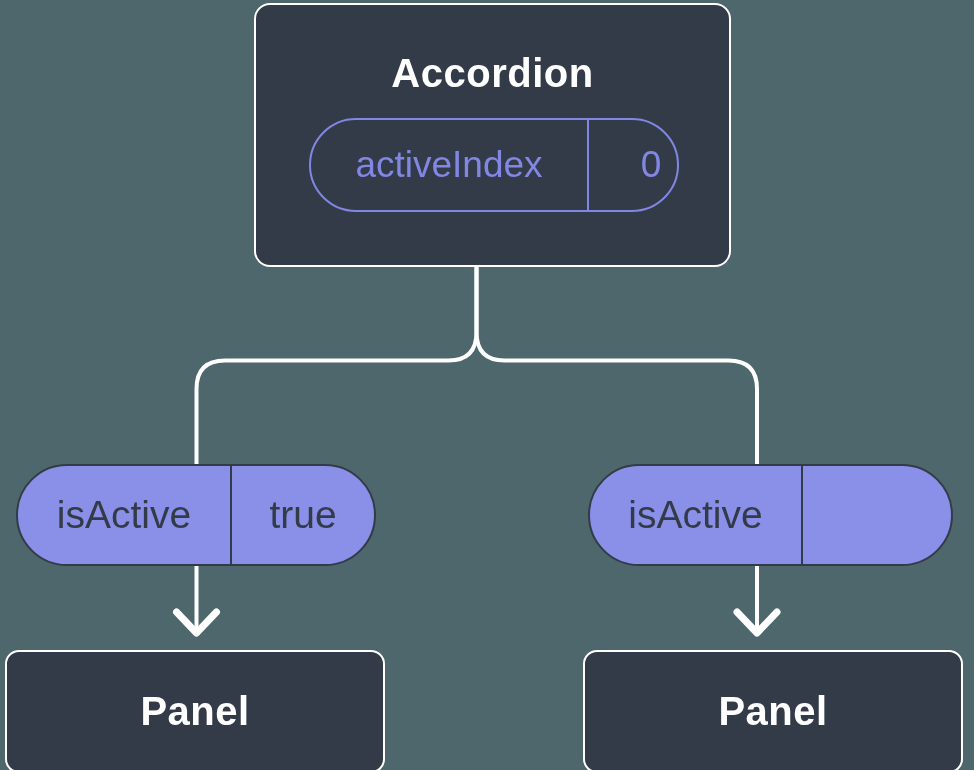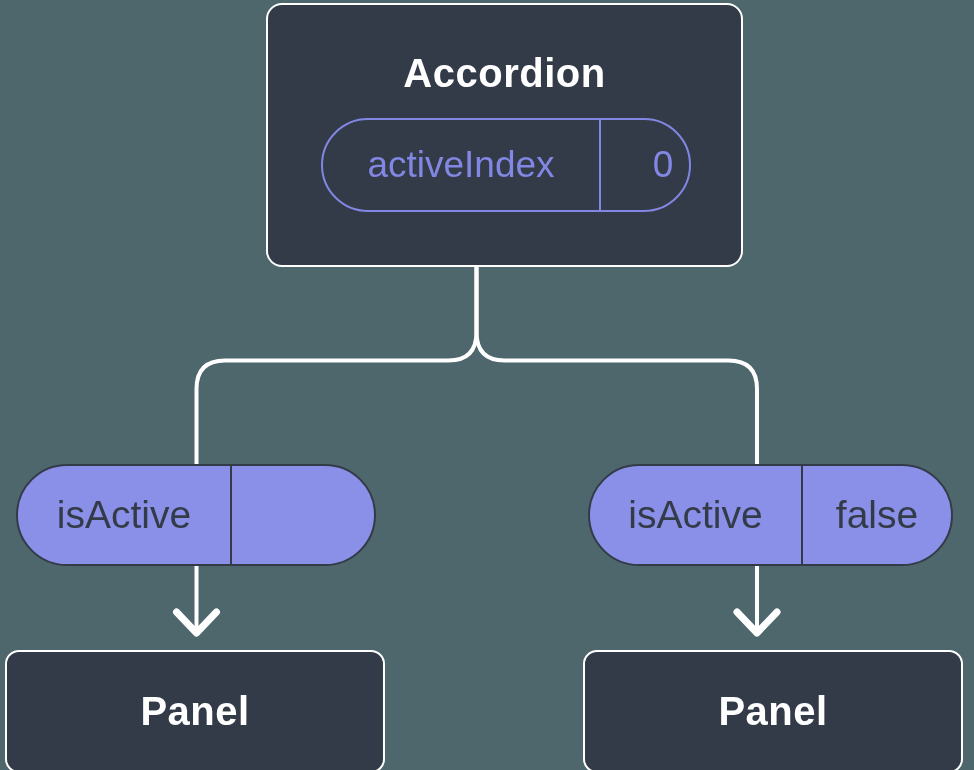--- a/index.html
+++ b/index.html
@@ -39,21 +39,20 @@
     stroke-linecap: round;
     stroke-linejoin: round;
   }
   .root-node {
     position: absolute;
     left: 254px; top: 3px;
     width: 477px; height: 264px;
     background: var(--node);
     border: 2.5px solid var(--node-border);
     border-radius: 16px;
-    margin-left: 12px;
   }
   .root-title {
     position: absolute;
     top: 46px; left: 0; right: 0;
     text-align: center;
     color: #ffffff;
     font-size: 40px;
     font-weight: bold;
     letter-spacing: 0.5px;
   }
@@ -142,25 +141,25 @@
   <div class="root-node">
     <div class="root-title">Accordion</div>
     <div class="state-pill">
       <span class="state-label">activeIndex</span>
       <span class="state-value">0</span>
     </div>
   </div>
 
   <div class="prop-pill prop-left">
     <span class="prop-label">isActive</span>
+    <span class="prop-value">true</span>
   </div>
 
   <div class="prop-pill prop-right">
     <span class="prop-label">isActive</span>
-    <span class="prop-value">false</span>
   </div>
 
   <div class="panel-node panel-left">
     <span>Panel</span>
   </div>
 
   <div class="panel-node panel-right">
     <span>Panel</span>
   </div>
 

